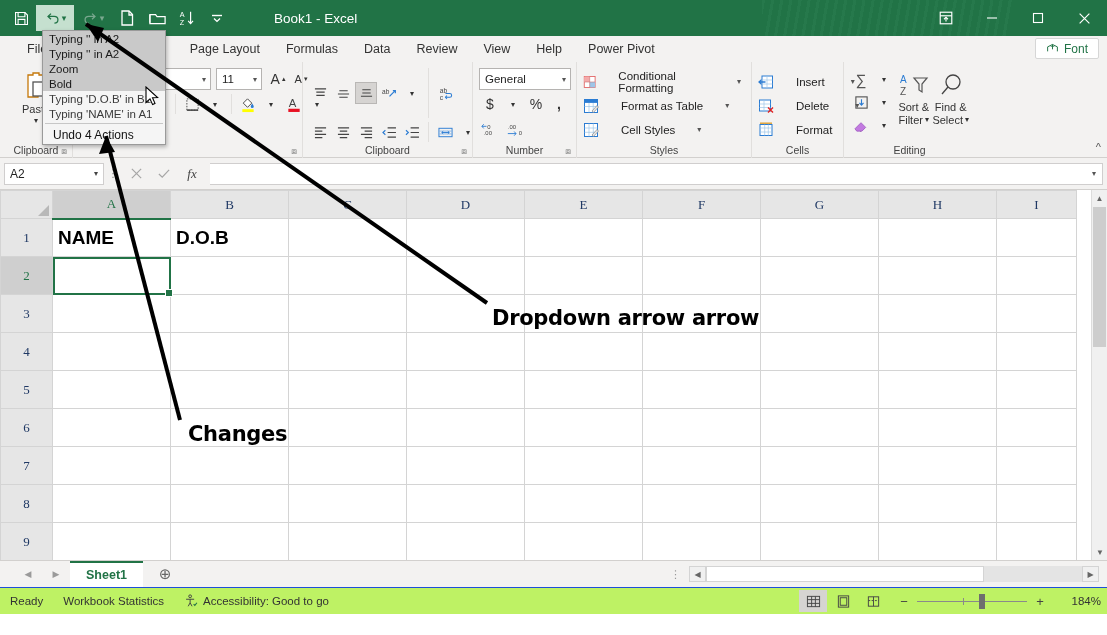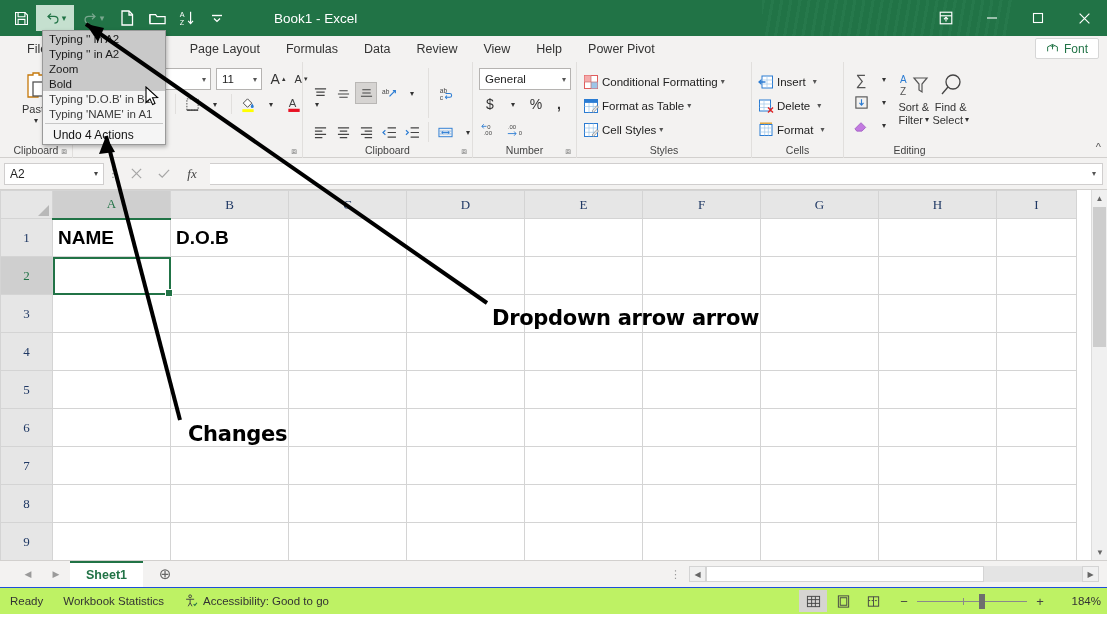--- a/index.html
+++ b/index.html
@@ -89,21 +89,21 @@
   .sbtn.on{ background:#d6d4d2; border:1px solid #b9b7b5;}
   .row{ display:flex; align-items:center; gap:1px; }
   .col{ display:flex; flex-direction:column; gap:2px; }
   .sep{ width:1px; height:58px; background:#e1dfdd; margin:0 4px; align-self:center;}
 
   .combo{
     height:22px; border:1px solid #b5b3b1; background:#fff; display:flex;
     align-items:center; padding:0 4px 0 5px; font-size:11.5px; color:#222; cursor:pointer;
     justify-content:space-between;
   }
-  .wide-item{ display:flex; align-items:center; gap:3px; font-size:11.5px; color:#222;
+  .wide-item{ display:flex; align-items:center; gap:22px; font-size:11.5px; color:#222;
     height:23px; cursor:pointer; padding-right:4px;}
 
   
   .fbar{
     height:32px; background:#f3f2f1; display:flex; align-items:center; gap:0;
     padding:0 4px; border-bottom:1px solid #d2d0ce;
   }
   .namebox{
     width:100px;height:22px;border:1px solid #d0cece;background:#fff;display:flex;
     align-items:center;justify-content:space-between;padding:0 5px;font-size:12px;color:#222; cursor:pointer;

